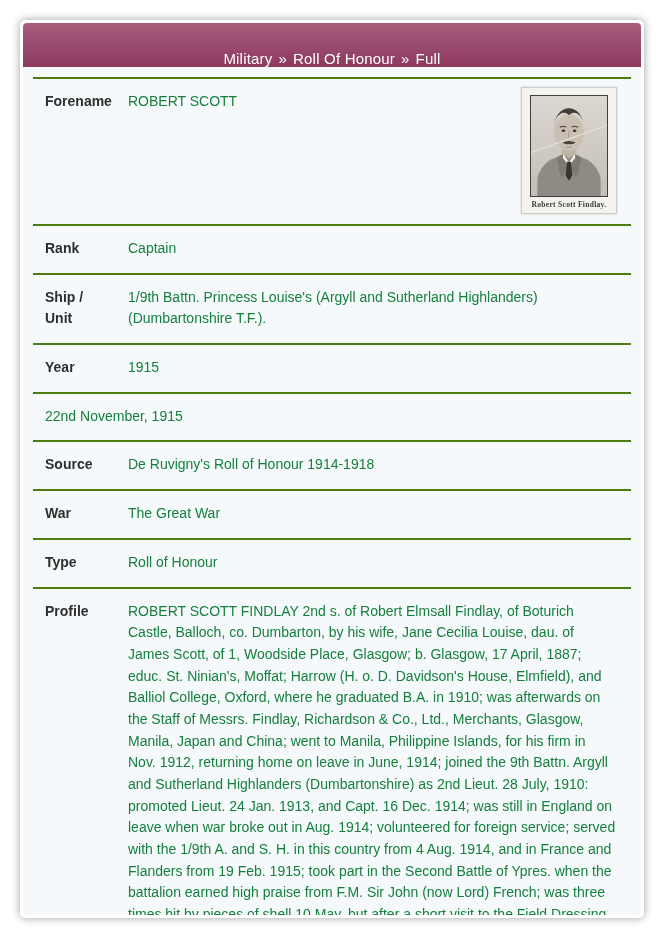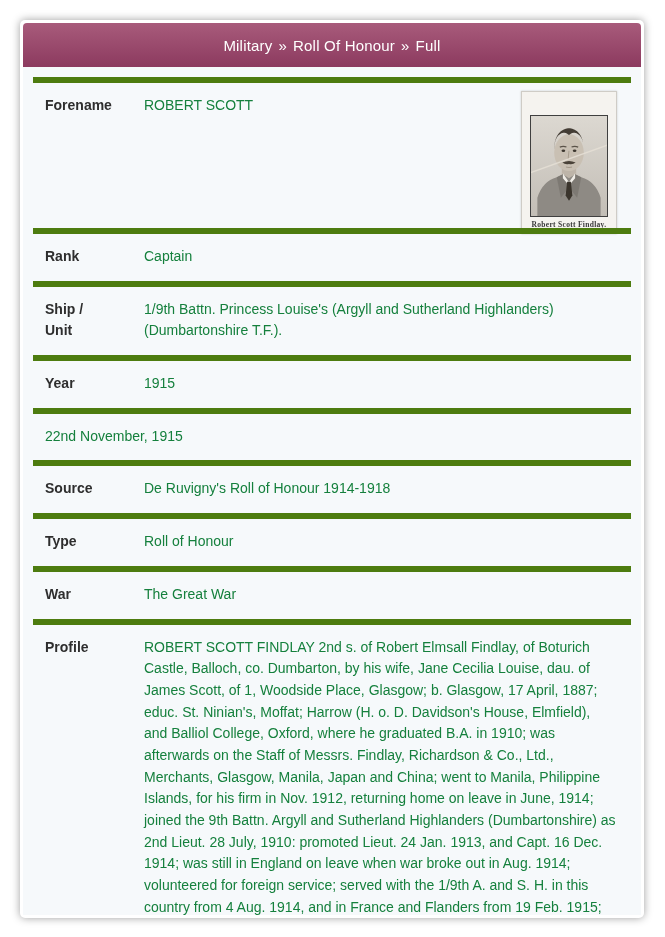--- a/index.html
+++ b/index.html
@@ -21,43 +21,42 @@
     border-radius: 5px;
     padding: 3px;
     box-shadow: 0 0 9px rgba(0,0,0,0.38);
     overflow: hidden;
   }
   .header-bar {
     height: 44px;
     border-radius: 4px 4px 0 0;
     background: linear-gradient(to bottom, #a85b7b 0%, #8c3a5f 100%);
     display: flex;
-    align-items: center;
+    align-items: flex-end;
     justify-content: center;
   }
   .breadcrumb {
     color: #ffffff;
     font-size: 15px;
     letter-spacing: 0.2px;
   }
   .breadcrumb .crumb { color: #ffffff; text-decoration: none; cursor: pointer; }
   .breadcrumb .crumb-sep { margin: 0 6px; }
   .content {
     background: #f6f9fb;
     height: calc(100% - 44px);
     padding: 10px 10px 0 10px;
     box-sizing: border-box;
     overflow: hidden;
   }
   .row {
     display: flex;
-    border-top: 6px solid #4d7c0f;
+    border-top: 2px solid #4d7c0f;
     padding: 12px 12px 13px 12px;
     position: relative;
-    gap: 16px;
   }
   .row.with-photo { min-height: 120px; }
   .label {
     width: 83px;
     flex-shrink: 0;
     font-weight: bold;
     color: #2e2e2e;
     font-size: 14px;
     line-height: 1.5;
     white-space: pre-line;
@@ -71,21 +70,21 @@
   }
   
   .photo {
     position: absolute;
     top: 8px;
     right: 14px;
     width: 96px;
     background: #f5f3ef;
     border: 1px solid #cfccc6;
     box-shadow: 0 0 2px rgba(0,0,0,0.18);
-    padding: 23px 8px 4px 8px;
+    padding: 7px 8px 4px 8px;
     box-sizing: border-box;
   }
   .photo-frame {
     border: 1px solid #3f3f3f;
     height: 100px;
     overflow: hidden;
     background: #d3cec7;
   }
   .photo-frame svg { display: block; width: 100%; height: 100%; }
   .photo-caption {
@@ -168,25 +167,25 @@
         <div class="value">1915</div>
       </div>
       <div class="row">
         <div class="value">22nd November, 1915</div>
       </div>
       <div class="row">
         <div class="label">Source</div>
         <div class="value">De Ruvigny's Roll of Honour 1914-1918</div>
       </div>
       <div class="row">
+        <div class="label">War</div>
+        <div class="value">The Great War</div>
+      </div>
+      <div class="row">
         <div class="label">Type</div>
         <div class="value">Roll of Honour</div>
-      </div>
-      <div class="row">
-        <div class="label">War</div>
-        <div class="value">The Great War</div>
       </div>
       <div class="row">
         <div class="label">Profile</div>
         <div class="value">ROBERT SCOTT FINDLAY 2nd s. of Robert Elmsall Findlay, of Boturich Castle, Balloch, co. Dumbarton, by his wife, Jane Cecilia Louise, dau. of James Scott, of 1, Woodside Place, Glasgow; b. Glasgow, 17 April, 1887; educ. St. Ninian's, Moffat; Harrow (H. o. D. Davidson's House, Elmfield), and Balliol College, Oxford, where he graduated B.A. in 1910; was afterwards on the Staff of Messrs. Findlay, Richardson &amp; Co., Ltd., Merchants, Glasgow, Manila, Japan and China; went to Manila, Philippine Islands, for his firm in Nov. 1912, returning home on leave in June, 1914; joined the 9th Battn. Argyll and Sutherland Highlanders (Dumbartonshire) as 2nd Lieut. 28 July, 1910: promoted Lieut. 24 Jan. 1913, and Capt. 16 Dec. 1914; was still in England on leave when war broke out in Aug. 1914; volunteered for foreign service; served with the 1/9th A. and S. H. in this country from 4 Aug. 1914, and in France and Flanders from 19 Feb. 1915; took part in the Second Battle of Ypres. when the battalion earned high praise from F.M. Sir John (now Lord) French; was three times hit by pieces of shell 10 May, but after a short visit to the Field Dressing Station in the evening, he returned to the fire trench, in command of a mixed company of the 2nd Camerons and the 1/9th Argyll and Sutherland Highlanders, and held it until relieved the next morning, and was</div>
       </div>
     </div>
 </div>
 
 </body></html>

